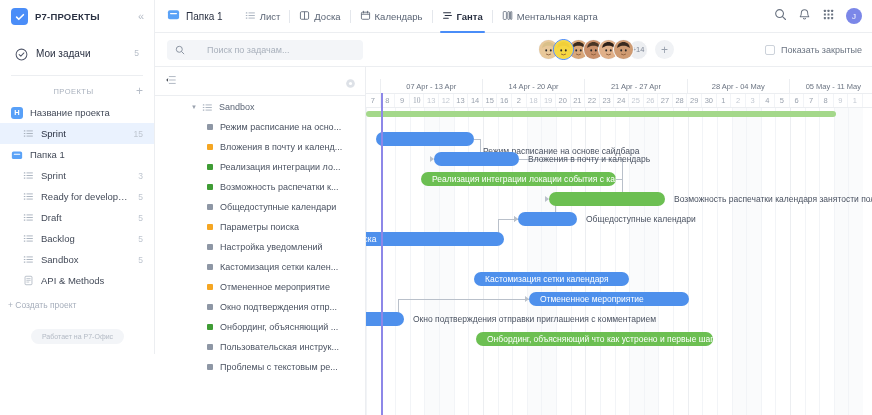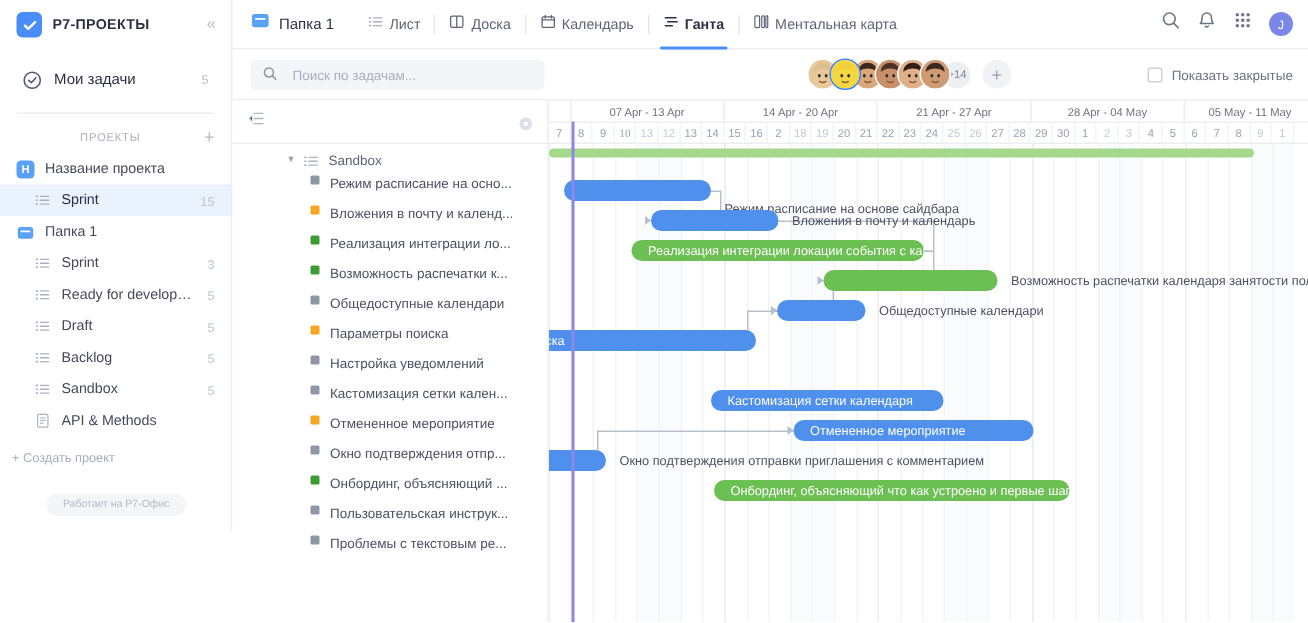--- a/index.html
+++ b/index.html
@@ -145,21 +145,21 @@
 
   
   .searchrow {
     height: 34px; display: flex; align-items: center;
     padding: 0 10px 0 12px;
     border-bottom: 1px solid #eceef1;
   }
   .searchbox {
     width: 196px; height: 20px; background: #f3f5f8;
     border-radius: 4px; display: flex; align-items: center;
-    gap: 10px; padding: 0 8px;
+    gap: 22px; padding: 0 8px;
   }
   .searchbox input {
     border: 0; background: transparent; outline: none;
     font-size: 9px; color: #5b6575; width: 100%;
     font-family: "Liberation Sans", sans-serif;
   }
   .searchbox input::placeholder { color: #a8b0bb; }
 
   .avatars { display: flex; align-items: center; margin-left: 175px; }
   .av {
@@ -200,31 +200,31 @@
     display: flex; align-items: center; padding-left: 10px;
   }
   .tl-rows { flex: 1; padding-top: 1px; }
   .tl-group {
     height: 20px; display: flex; align-items: center;
     gap: 5px; padding-left: 36px;
   }
   .tl-group .cav { color: #9aa2ae; font-size: 6px; line-height:1; }
   .tl-group .gn { font-size: 9px; color: #5b6575; }
   .tl-row {
-    height: 20px; display: flex; align-items: flex-start;
+    height: 20px; display: flex; align-items: center;
     gap: 7px; padding-left: 52px;
   }
   .sq { width: 6px; height: 6px; border-radius: 1px; flex: 0 0 6px; }
   .tl-row .tn {
     font-size: 9px; color: #4a5261;
     white-space: nowrap; overflow: hidden; text-overflow: ellipsis;
     max-width: 140px;
   }
 
-  .chartwrap { flex: 1; position: relative; overflow: hidden; min-width: 0;}
+  .chartwrap { flex: 1; position: relative; overflow: hidden; min-width: 0; margin-top: 12px;}
   .wk-head { height: 15px; display: flex; border-bottom: 1px solid #eceef1; position: relative;}
   .wk {
     font-size: 7.5px; color: #6b7482;
     display: flex; align-items: center; justify-content: center;
     border-right: 1px solid #eceef1;
     flex: 0 0 auto;
   }
   .day-head { height: 14px; display: flex; border-bottom: 1px solid #eceef1; position: relative;}
   .day {
     font-size: 7.5px; color: #9aa2ae;

